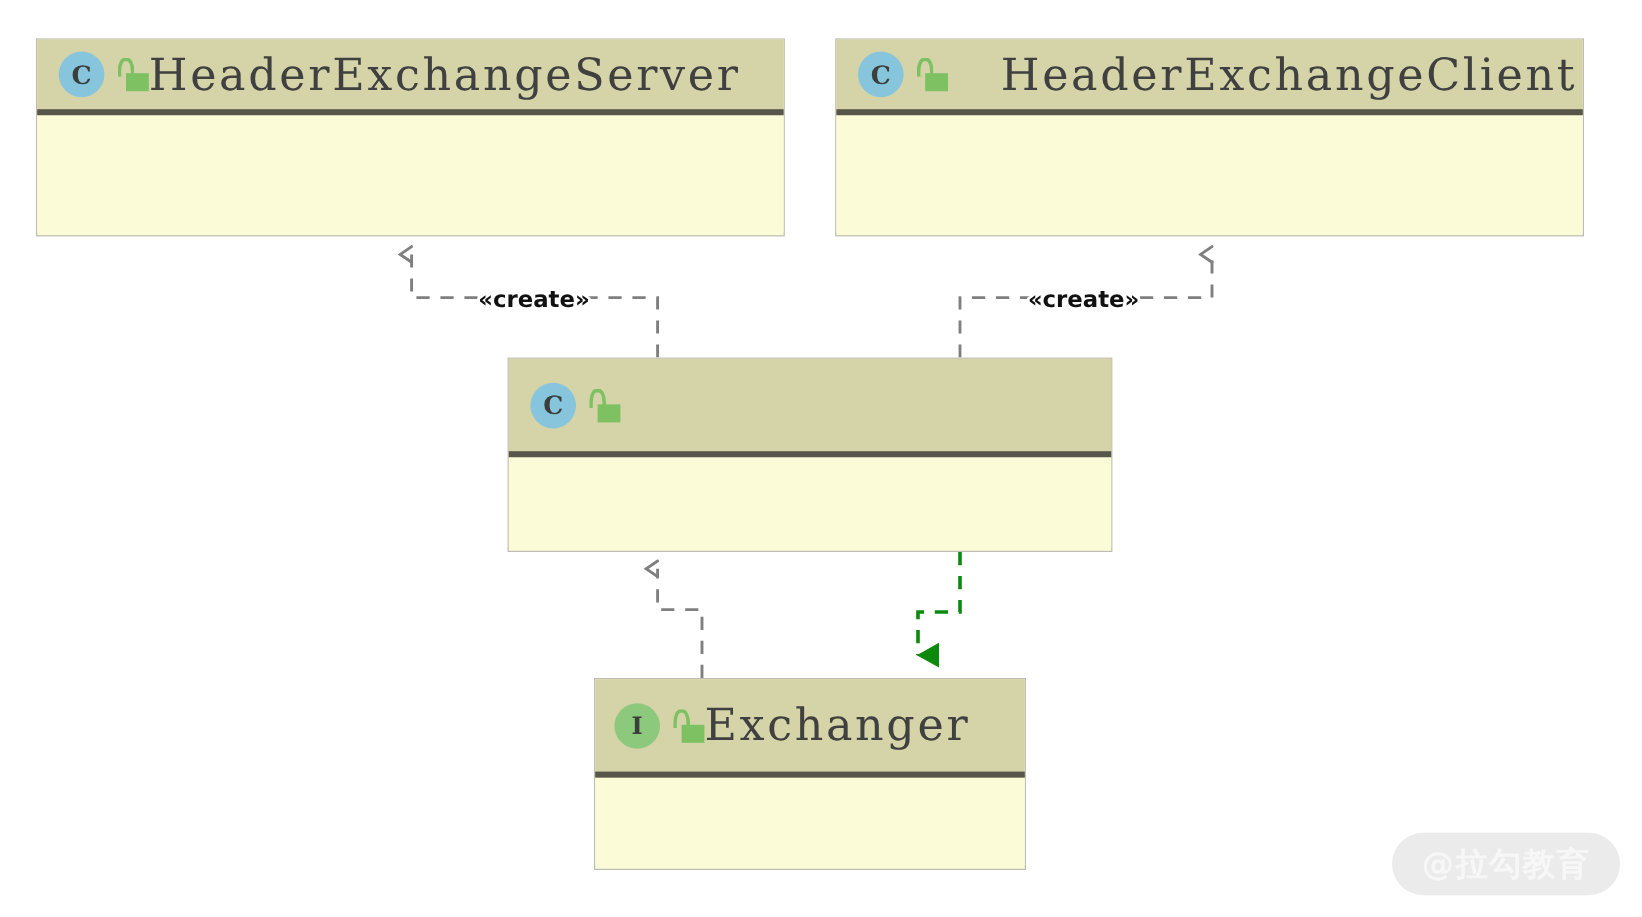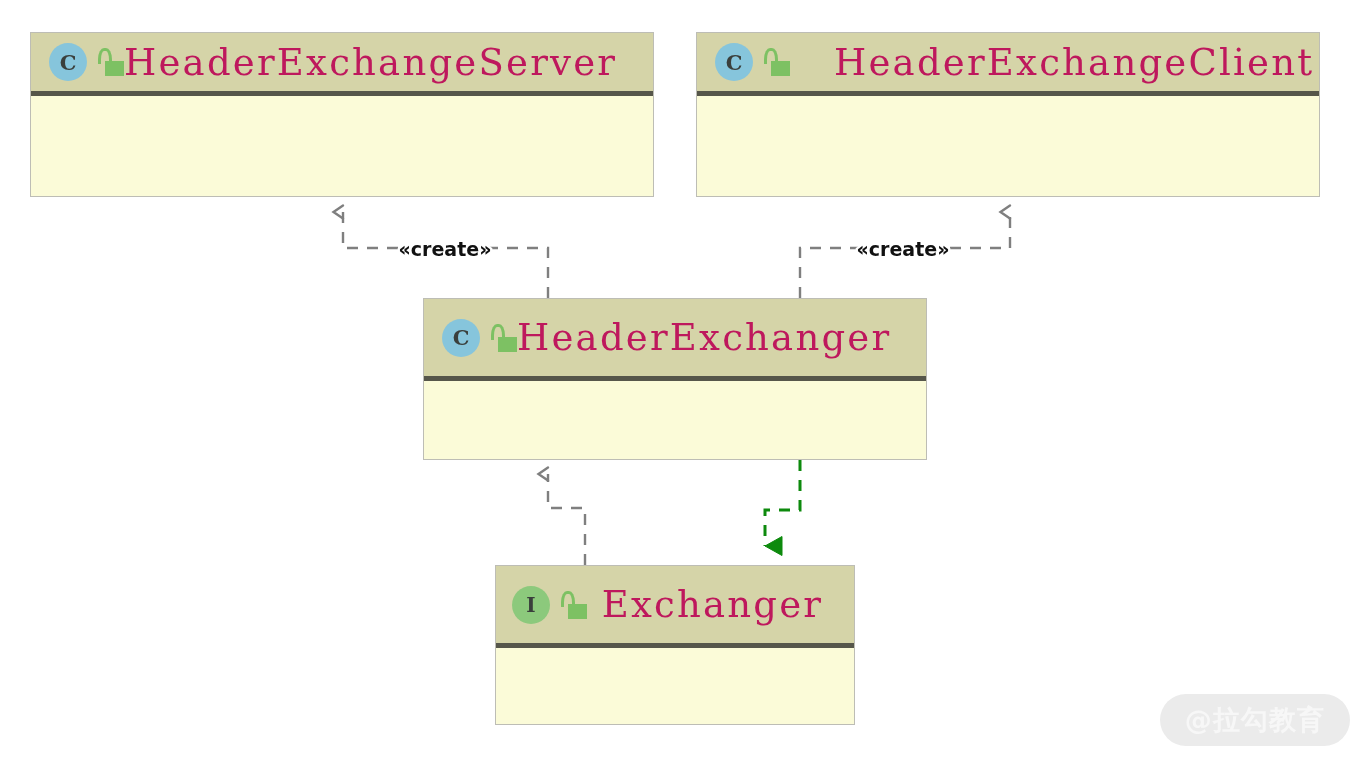--- a/index.html
+++ b/index.html
@@ -37,23 +37,22 @@
     display: flex;
     align-items: center;
     overflow: hidden;
   }
   .uml-body {
     box-sizing: border-box;
     background: #fbfbd8;
   }
   .uml-title {
     flex: 1 1 auto;
-    text-align: center;
     font-family: "DejaVu Serif", "Liberation Serif", serif;
-    color: #be185d;
+    color: #404040;
     white-space: nowrap;
     letter-spacing: 0.06em;
   }
 
   
   .badge {
     flex: 0 0 auto;
     border-radius: 50%;
     display: flex;
     align-items: center;
@@ -163,21 +162,20 @@
   <div class="uml-body" style="height:97px;"></div>
 </div>
 
 <div class="uml-box" style="left:423px; top:298px; width:504px; height:162px;">
   <div class="uml-header" style="height:82px; padding:0 18px;">
     <div class="badge badge-class" style="width:38px; height:38px; font-size:21px;">C</div>
     <div class="lock" style="width:26px; height:28px; margin-left:11px;">
       <div class="lock-shackle"></div>
         <div class="lock-body"></div>
     </div>
-    <div class="uml-title" style="font-size:37px; margin-right:24px;">HeaderExchanger</div>
   </div>
   <div class="uml-body" style="height:75px;"></div>
 </div>
 
 <div class="uml-box" style="left:495px; top:565px; width:360px; height:160px;">
   <div class="uml-header" style="height:82px; padding:0 16px;">
     <div class="badge badge-interface" style="width:38px; height:38px; font-size:20px;">I</div>
     <div class="lock" style="width:26px; height:28px; margin-left:11px;">
       <div class="lock-shackle"></div>
         <div class="lock-body"></div>

